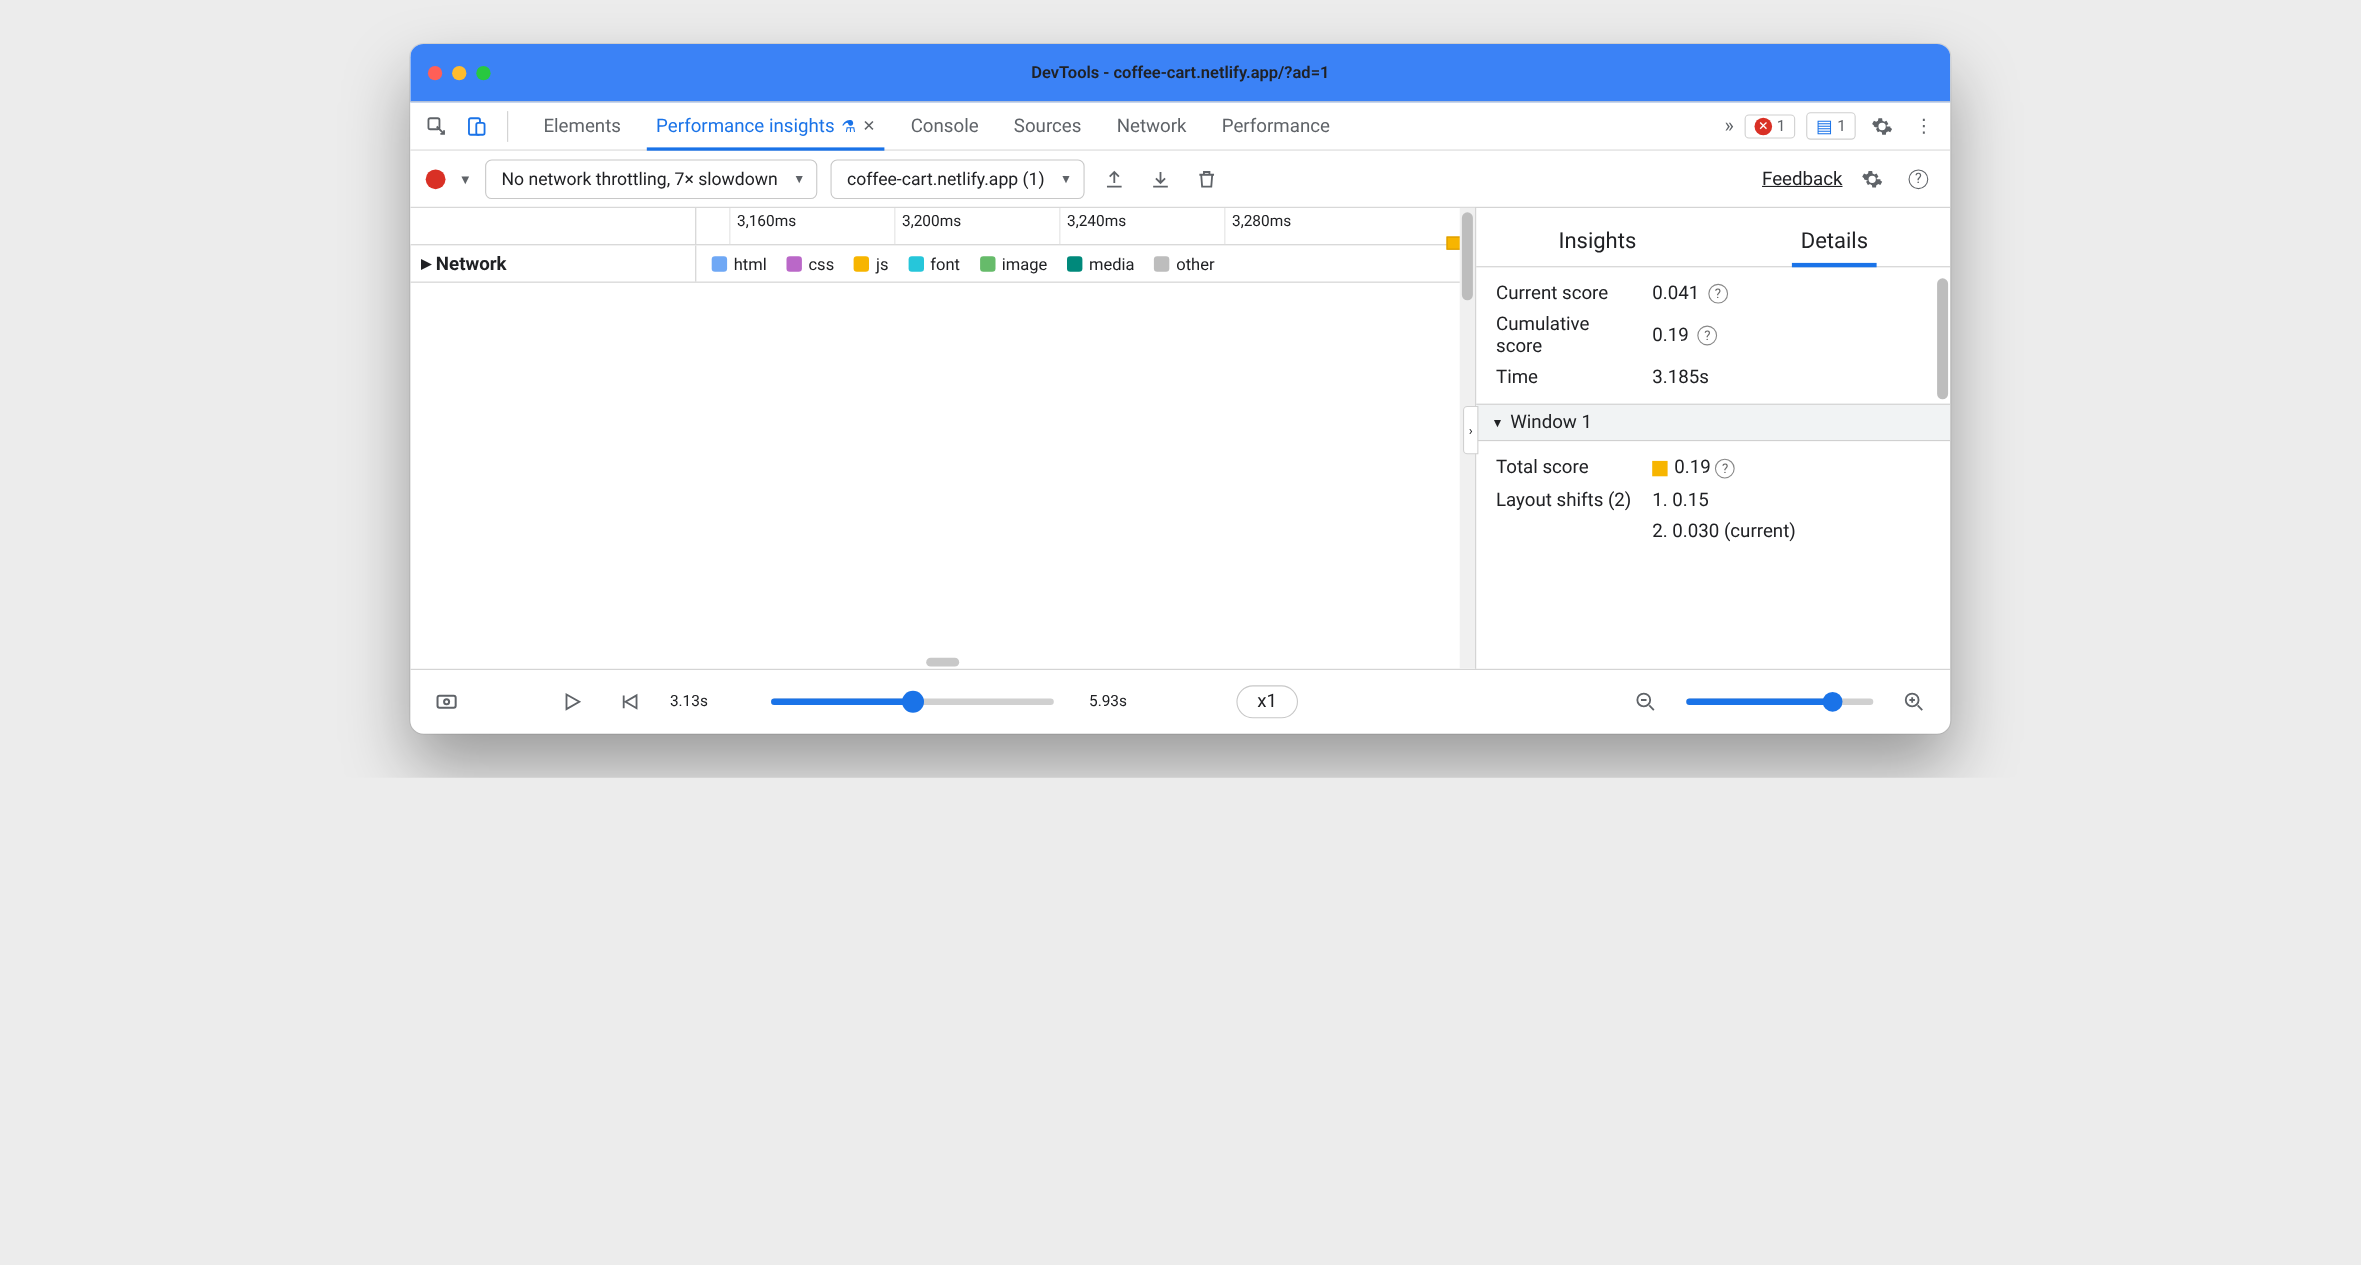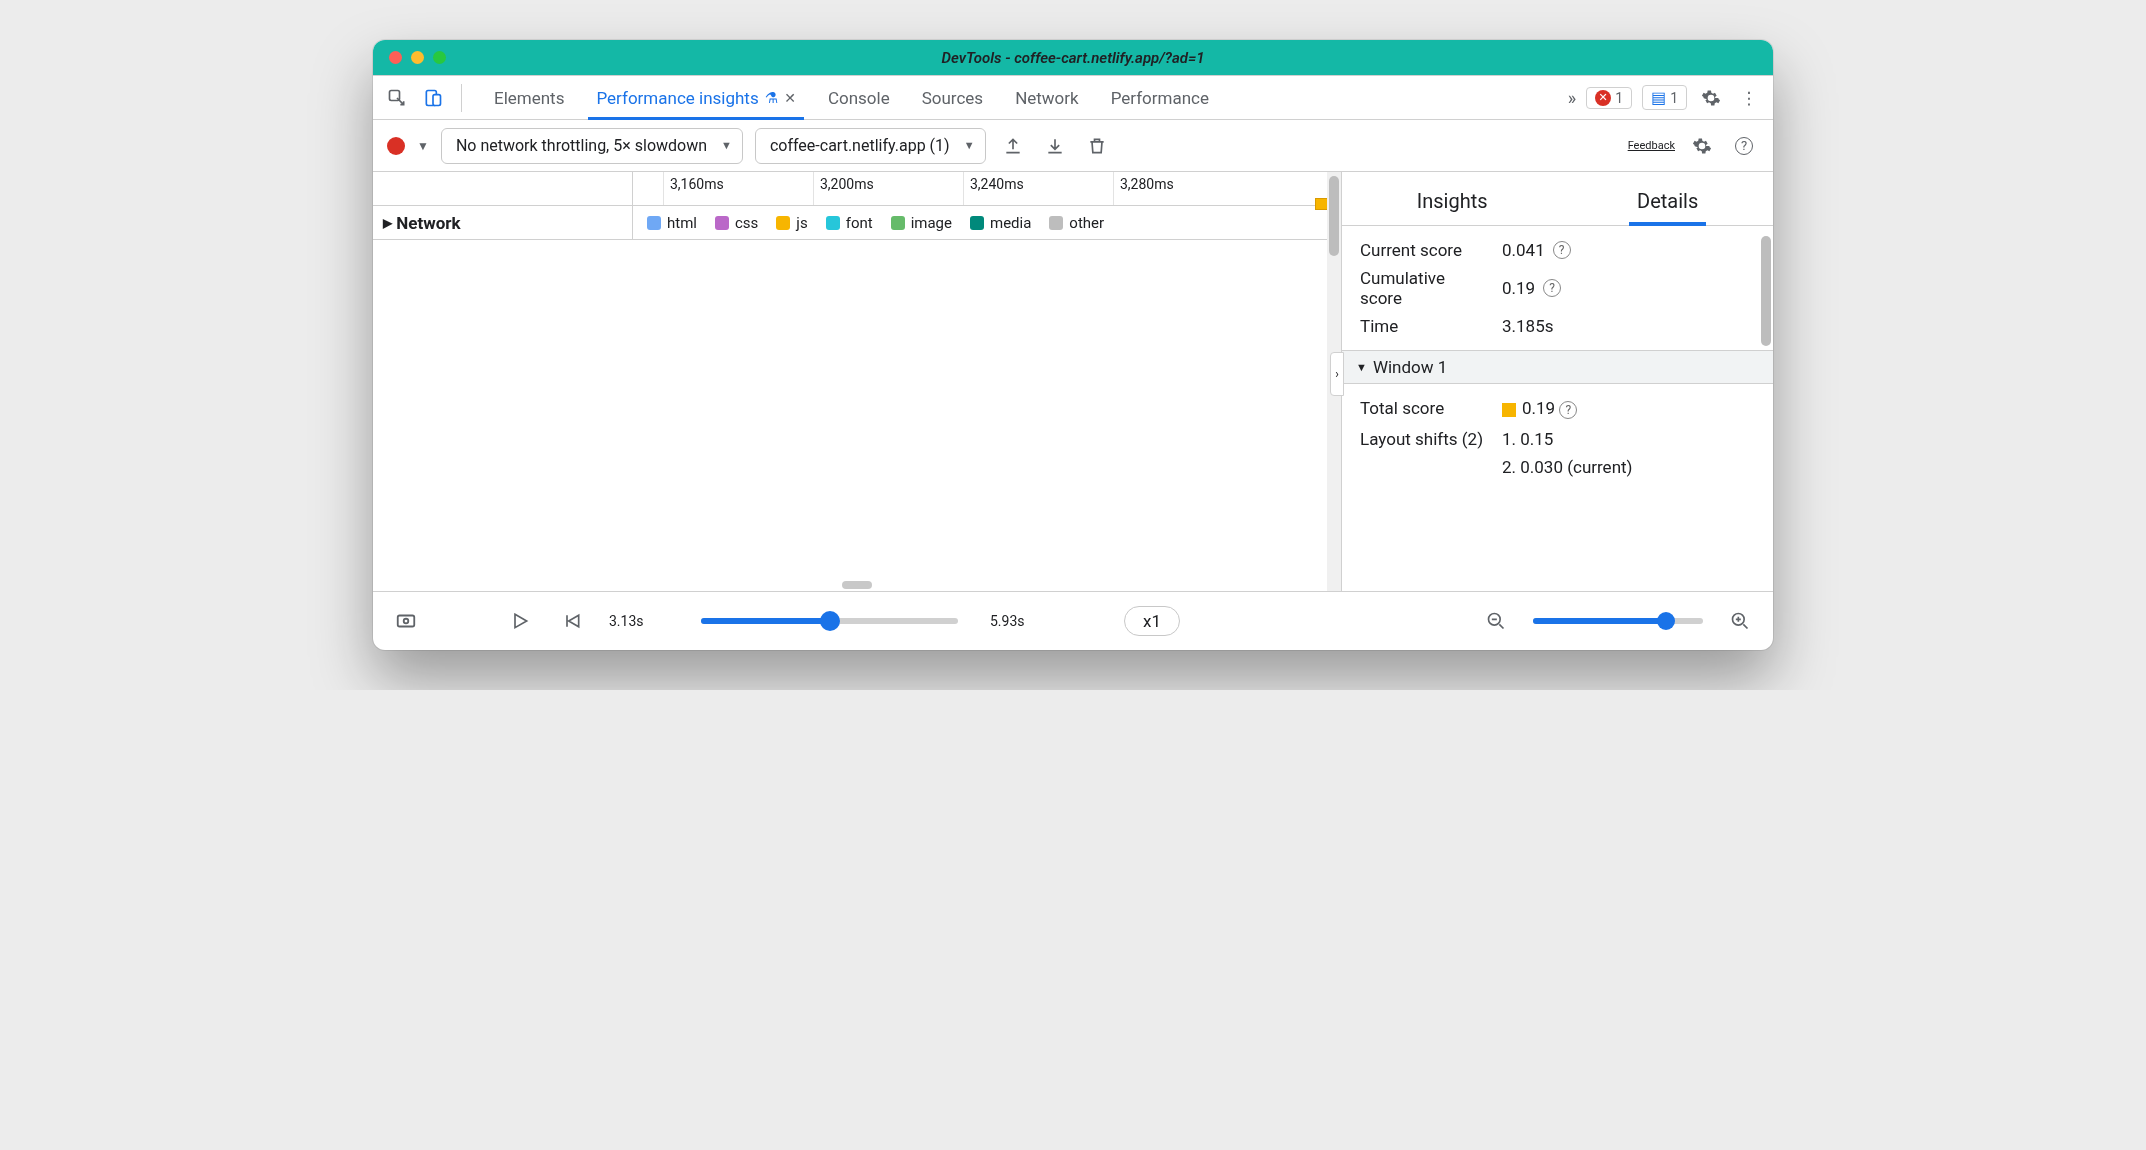--- a/index.html
+++ b/index.html
@@ -22,21 +22,21 @@
     --mac-green:#28c840;
   }
   * { box-sizing:border-box; font-family:-apple-system,BlinkMacSystemFont,"Segoe UI",Roboto,sans-serif; }
   body { margin:0; background:#ececec; display:flex; align-items:flex-start; justify-content:center; padding:40px; }
   .window {
     width:1400px; background:#fff; border-radius:12px; overflow:hidden;
     box-shadow:0 30px 60px rgba(0,0,0,0.35), 0 0 0 1px rgba(0,0,0,0.08);
     display:flex; flex-direction:column; color:var(--text);
   }
   
-  .titlebar { height:36px; display:flex; align-items:center; position:relative; background:#14b8a6; border-bottom:1px solid var(--border);font-style:italic;}
+  .titlebar { height:53px; display:flex; align-items:center; position:relative; background:#3b82f6; border-bottom:1px solid var(--border);}
   .traffic { display:flex; gap:9px; padding-left:16px;}
   .traffic span { width:13px; height:13px; border-radius:50%; display:block;}
   .title-text { position:absolute; left:0; right:0; text-align:center; font-size:15px; font-weight:600; pointer-events:none;}
   
   .tabs-row { height:44px; display:flex; align-items:center; border-bottom:1px solid var(--border); background:#fff; font-size:17px; color:var(--text-dim);}
   .tabs-left { display:flex; align-items:center; gap:8px; padding:0 10px;}
   .inspect-icon,.device-icon { width:28px; height:28px; display:flex; align-items:center; justify-content:center; cursor:pointer; border-radius:4px;}
   .vdiv { width:1px; height:28px; background:var(--border); margin:0 6px;}
   .tab-item { padding:0 16px; height:100%; display:flex; align-items:center; gap:6px; cursor:pointer; position:relative; white-space:nowrap;}
   .tab-item.active { color:var(--blue);}
@@ -47,21 +47,21 @@
   .badge { display:flex; align-items:center; gap:4px; border:1px solid var(--border); border-radius:4px; padding:2px 8px; font-size:14px; cursor:pointer;}
   .badge .circle { width:16px; height:16px; border-radius:50%; color:#fff; font-size:11px; display:flex; align-items:center; justify-content:center;}
   .gear-icon,.more-vert { width:28px; height:28px; display:flex; align-items:center; justify-content:center; cursor:pointer; color:#5f6368;}
   
   .toolbar2 { height:52px; display:flex; align-items:center; gap:12px; padding:0 14px; border-bottom:1px solid var(--border); background:#fff;}
   .rec-dot { width:18px; height:18px; border-radius:50%; background:var(--red); cursor:pointer;}
   .caret-down { font-size:12px; color:#5f6368; cursor:pointer;}
   .select-box { border:1px solid #c8c8c8; border-radius:6px; height:36px; display:flex; align-items:center; padding:0 10px 0 14px; gap:14px; font-size:16px; cursor:pointer; background:#fff;}
   .select-box .tri { font-size:11px; color:#5f6368;}
   .icon-btn { width:30px; height:30px; display:flex; align-items:center; justify-content:center; cursor:pointer; color:#5f6368;}
-  .feedback-link { margin-left:auto; text-decoration:underline; font-size:11px; color:var(--text); cursor:pointer;}
+  .feedback-link { margin-left:auto; text-decoration:underline; font-size:17px; color:var(--text); cursor:pointer;}
   
   .main { display:flex; height:420px; border-bottom:1px solid var(--border);}
   .left-panel { flex:1; display:flex; flex-direction:column; min-width:0; position:relative;}
   .right-panel { width:432px; border-left:1px solid var(--border); display:flex; flex-direction:column; position:relative;}
   
   .timeline-ruler { height:34px; display:flex; border-bottom:1px solid var(--border); position:relative; background:#fff;}
   .ruler-gutter { width:260px; border-right:1px solid var(--border);}
   .ruler-ticks { flex:1; position:relative;}
   .tick { position:absolute; top:0; height:100%; border-left:1px solid #e3e3e3; font-size:14px; color:var(--text); padding:4px 0 0 6px;}
   .mini-orange { position:absolute; right:10px; top:26px; width:16px; height:12px; background:var(--orange); border:1px solid #d99a00;}
@@ -188,21 +188,21 @@
           </svg>
       </div>
       <div class="more-vert">⋮</div>
     </div>
   </div>
 
   <div class="toolbar2">
     <span class="rec-dot"></span>
     <span class="caret-down">▼</span>
     <div class="select-box">
-      <span>No network throttling, 5× slowdown</span>
+      <span>No network throttling, 7× slowdown</span>
       <span class="tri">▼</span>
     </div>
     <div class="select-box">
       <span>coffee-cart.netlify.app (1)</span>
       <span class="tri">▼</span>
     </div>
     <div class="icon-btn">
       <svg width="20" height="20" viewBox="0 0 24 24" fill="none" stroke="#5f6368" stroke-width="2">
           <path d="M12 16V4M7 9l5-5 5 5M4 20h16"></path>
         </svg>

